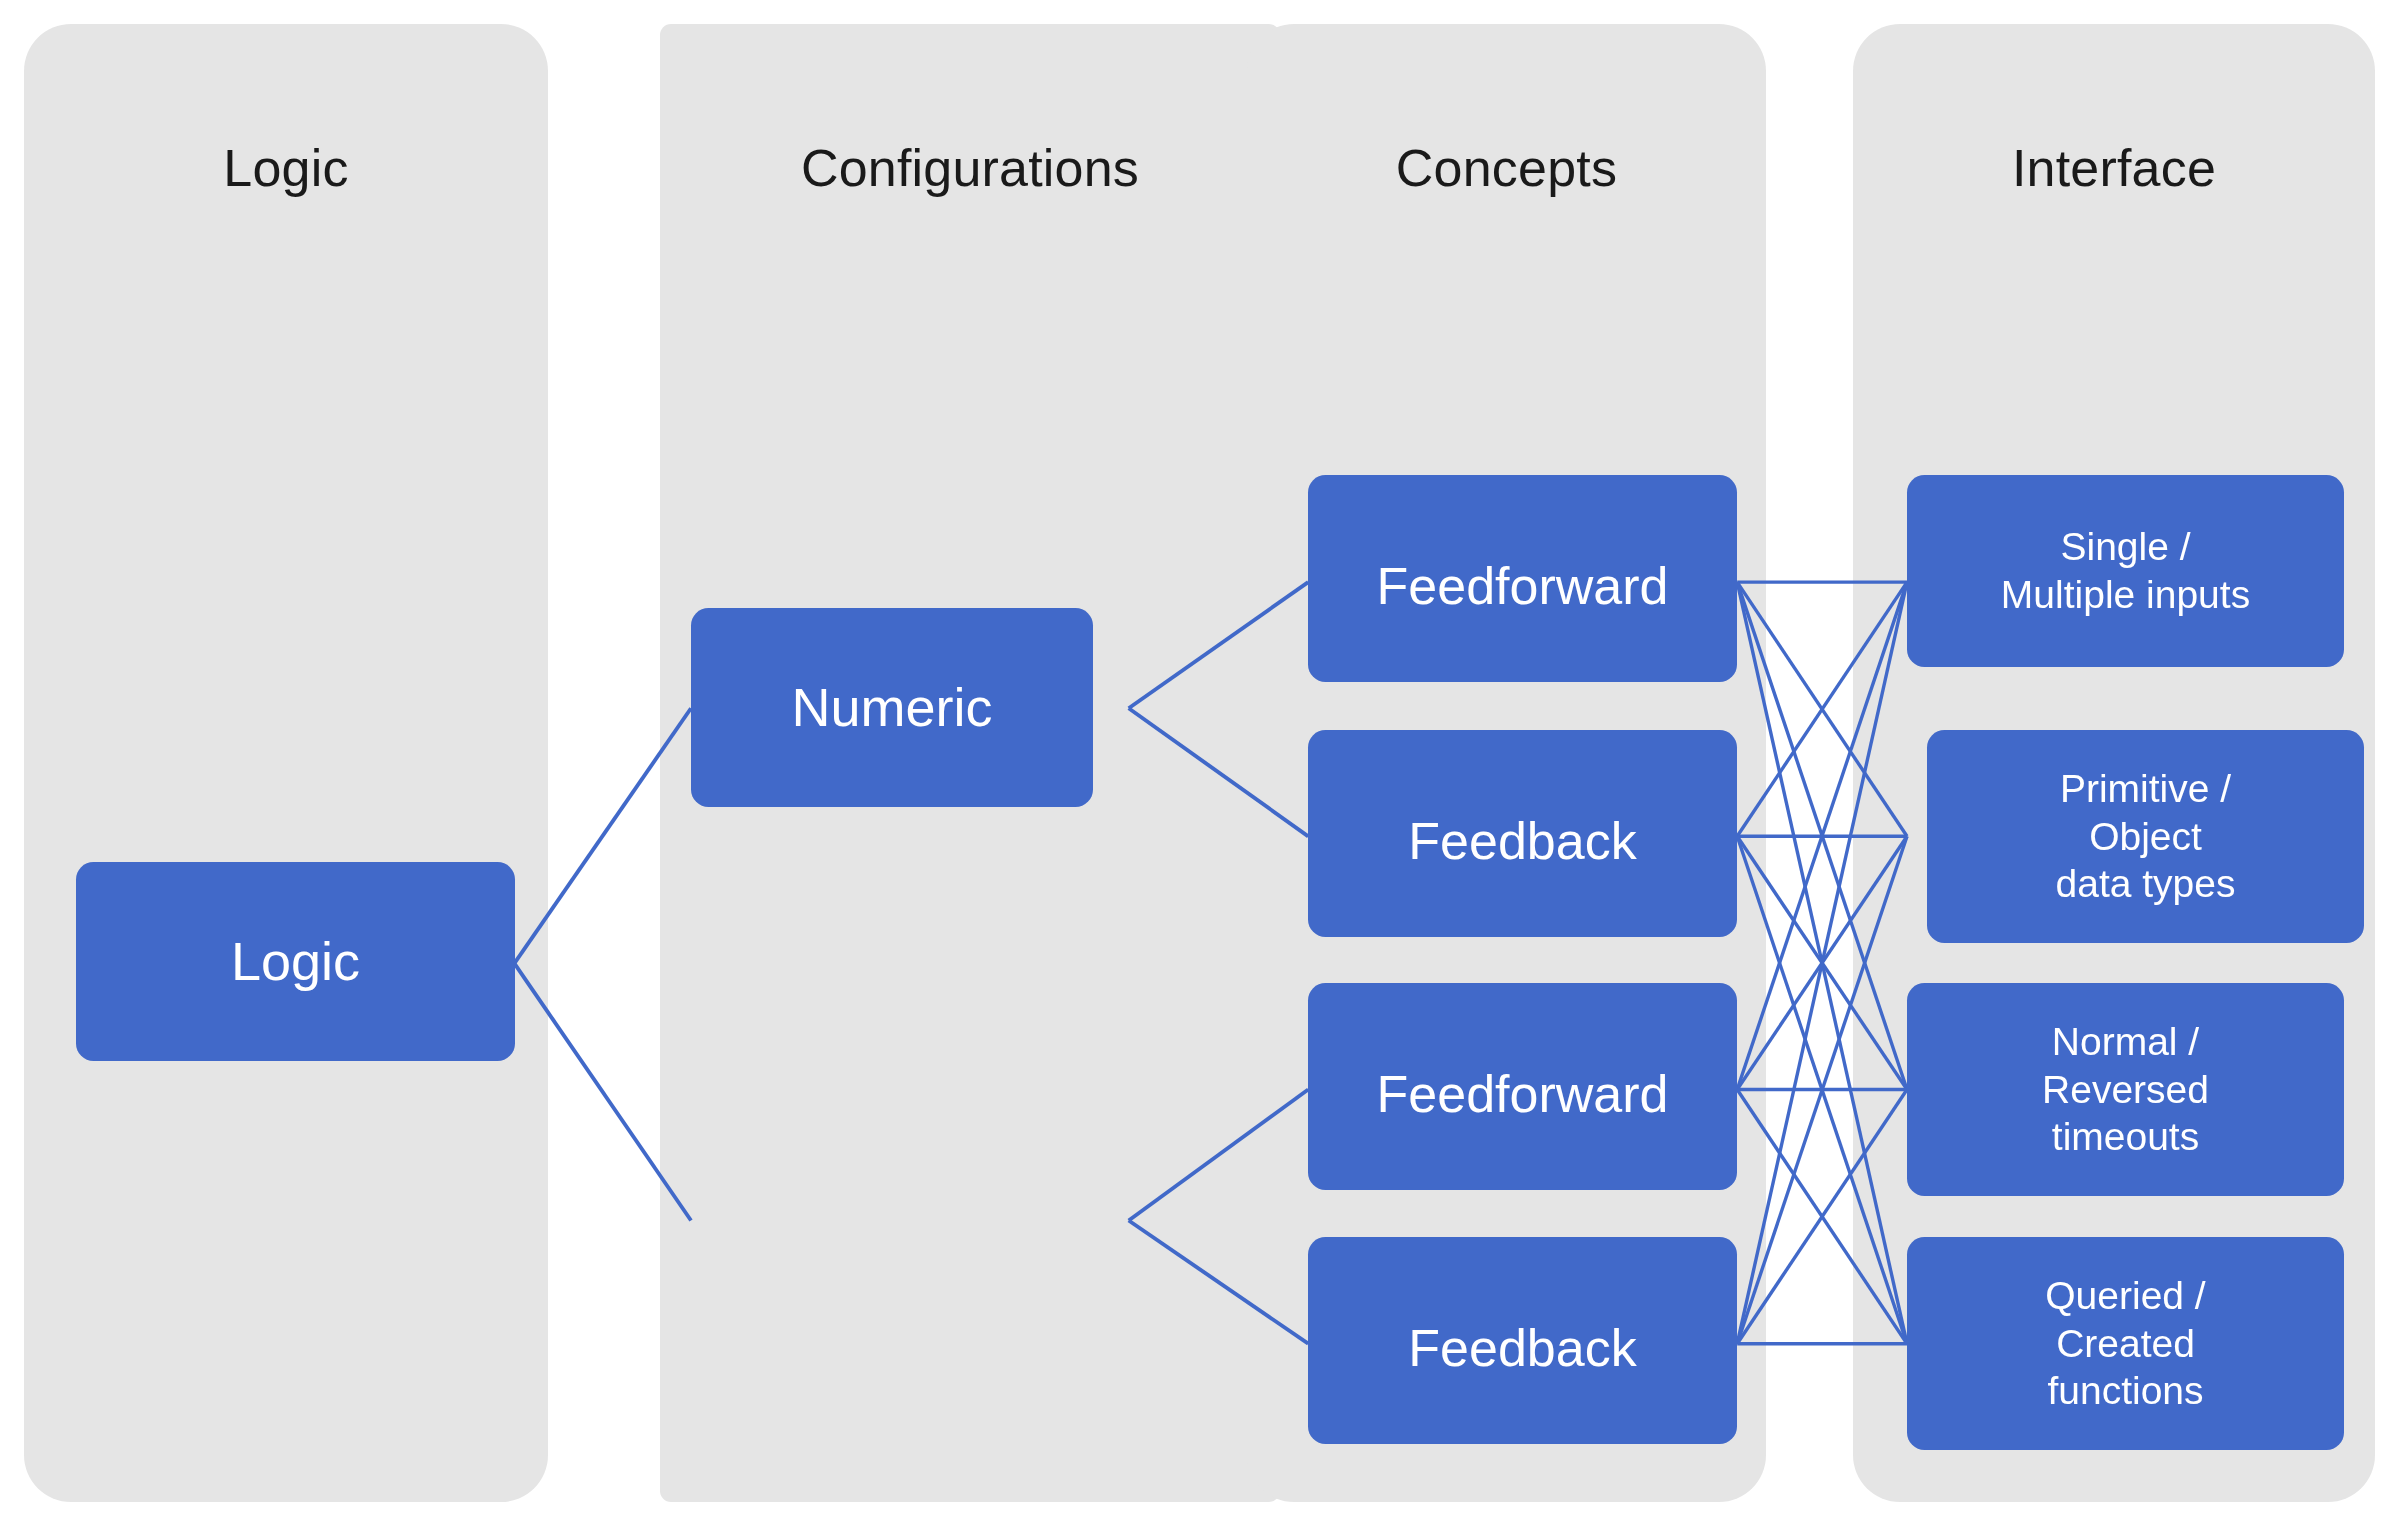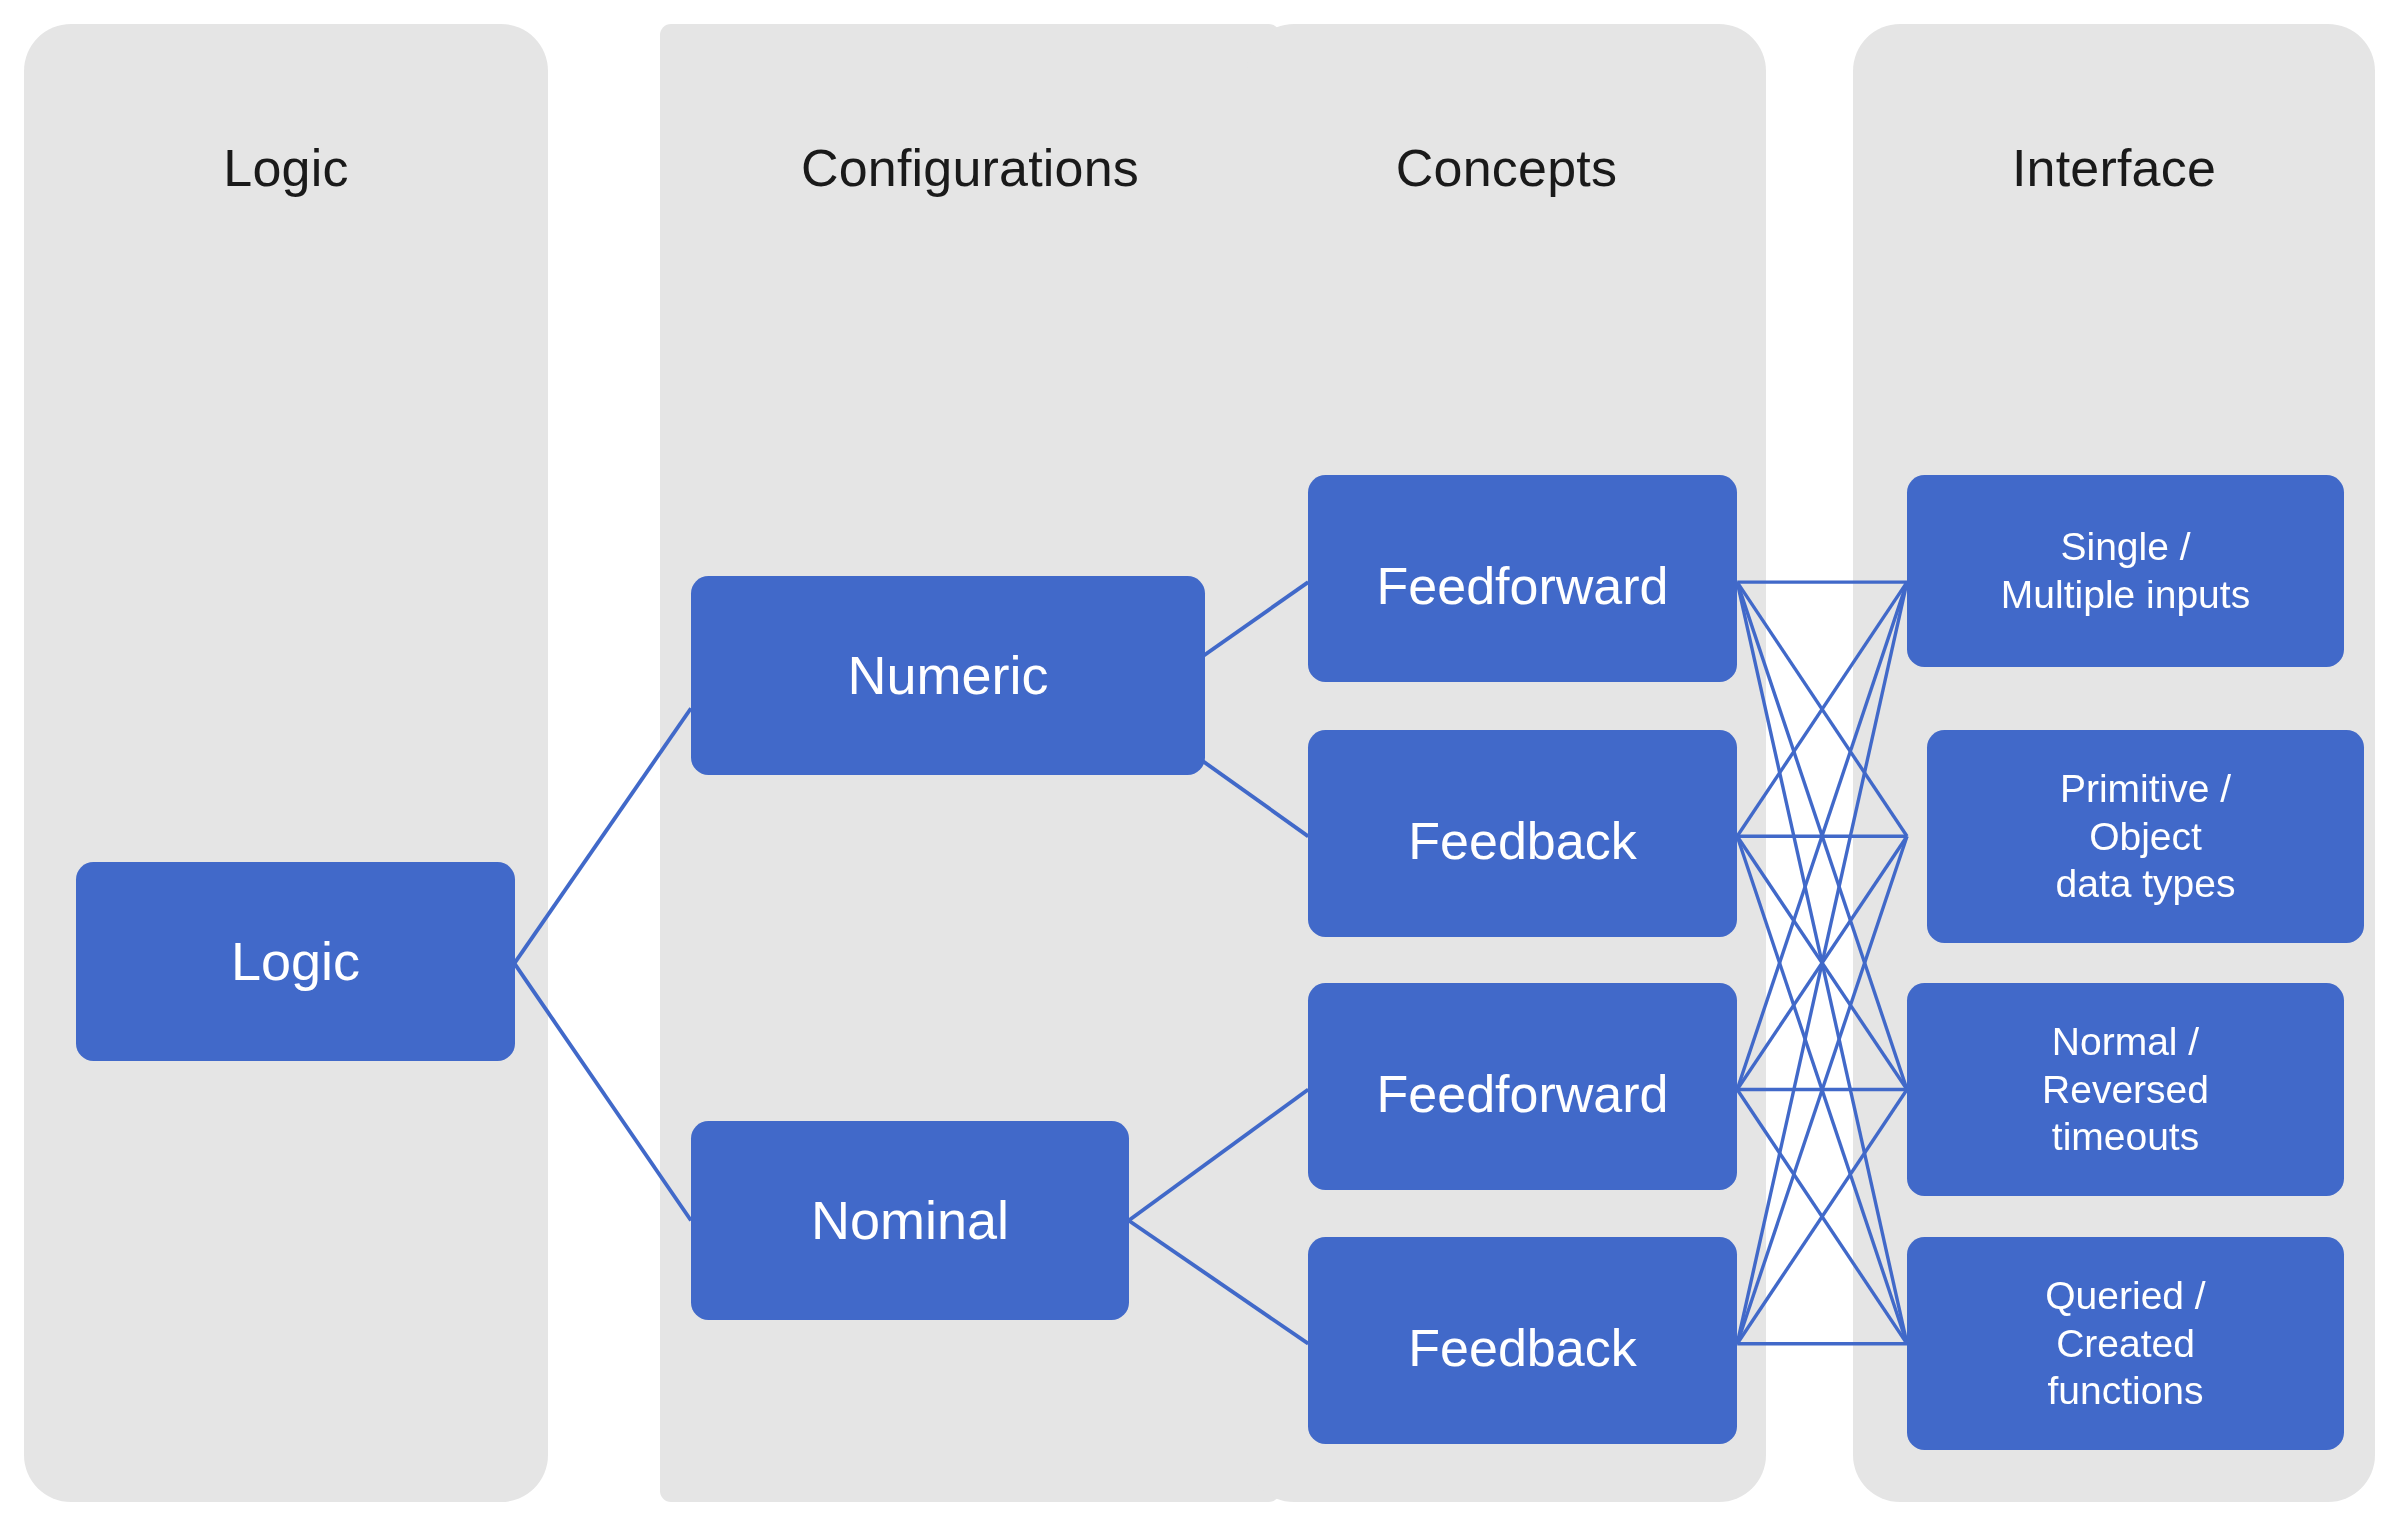--- a/index.html
+++ b/index.html
@@ -142,27 +142,24 @@
     <line class="thin" x1="1790" y1="1385" x2="1965" y2="600"></line>
     <line class="thin" x1="1790" y1="1385" x2="1965" y2="862"></line>
     <line class="thin" x1="1790" y1="1385" x2="1965" y2="1123"></line>
     <line class="thin" x1="1790" y1="1385" x2="1965" y2="1385"></line>
   </svg>
 
   <div class="node big" style="left:76px; top:862px; width:439px; height:199px;">
     <span class="node-label">Logic</span>
   </div>
 
-  <div class="node big" style="left:691px; top:576px; width:514px; height:199px;text-align:center;">
+  <div class="node big" style="left:691px; top:608px; width:402px; height:199px;text-align:center;">
     <span class="node-label">Numeric</span>
   </div>
 
-  <div class="node big" style="left:691px; top:1121px; width:438px; height:199px;">
-    <span class="node-label">Nominal</span>
-  </div>
 
   <div class="node mid" style="left:1308px; top:475px; width:429px; height:207px;">
     <span class="node-label">Feedforward</span>
   </div>
 
   <div class="node mid" style="left:1308px; top:730px; width:429px; height:207px;">
     <span class="node-label">Feedback</span>
   </div>
 
   <div class="node mid" style="left:1308px; top:983px; width:429px; height:207px;">

